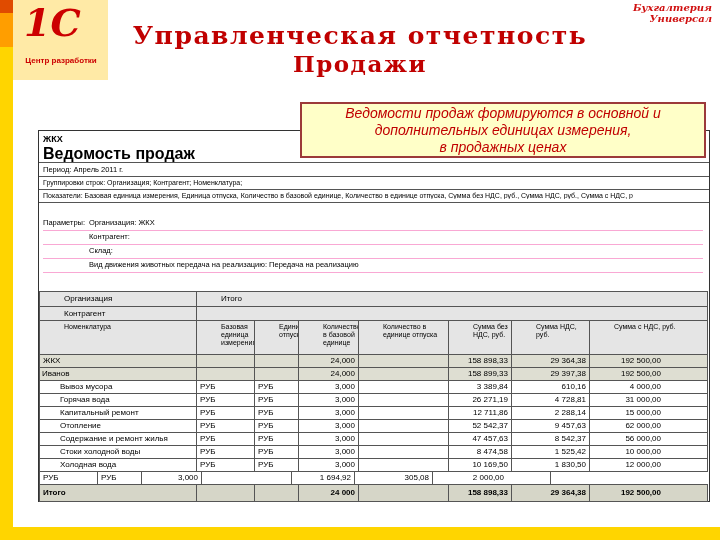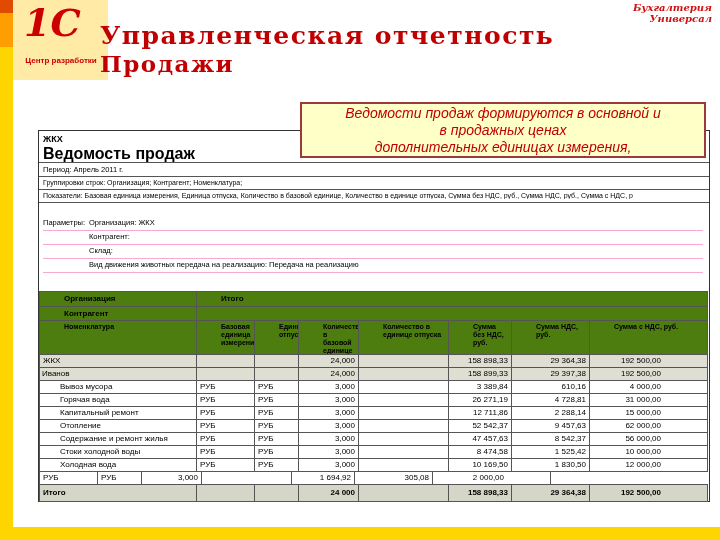--- a/index.html
+++ b/index.html
@@ -12,21 +12,21 @@
   .frame-bottom{position:absolute;left:0;top:527px;width:720px;height:13px;background:#ffd500;}
   .logo-bg{position:absolute;left:13px;top:0;width:95px;height:80px;background:#ffeaa6;}
   .logo-text{position:absolute;left:24px;top:0px;font-family:"DejaVu Serif",serif;
              font-style:italic;font-weight:bold;font-size:38px;color:#cc0000;}
   .logo-sub{position:absolute;left:14px;top:56px;width:94px;text-align:center;
             font-size:8px;font-weight:bold;color:#cc0000;}
   .brand{position:absolute;left:596px;top:2px;width:116px;text-align:right;
          font-family:"DejaVu Serif",serif;font-style:italic;font-weight:bold;
          font-size:10px;line-height:11px;color:#d01010;}
   
-  .title{position:absolute;left:100px;top:22px;width:520px;text-align:left;
+  .title{position:absolute;left:100px;top:22px;width:520px;text-align:center;
          font-family:"DejaVu Serif",serif;font-weight:bold;color:#c00000;}
   .t1{font-size:25px;letter-spacing:1.5px;line-height:27px;}
   .t2{font-size:23px;letter-spacing:1.5px;line-height:25px;margin-top:2px;}
   
   .callout{position:absolute;left:300px;top:102px;width:402px;height:52px;z-index:5;
            background:#ffffc8;border:2px solid #9c3a3a;color:#c00000;
            display:flex;flex-direction:column;justify-content:center;align-items:center;
            font-size:14px;line-height:17px;text-align:center;font-style:italic;}
   
   .window{position:absolute;left:38px;top:130px;width:670px;height:370px;
@@ -52,21 +52,21 @@
       padding:1px 3px 0 3px;}
   .cn{width:157px;flex:0 0 157px;}
   .c0{width:58px;flex:0 0 58px;}
   .c1{width:44px;flex:0 0 44px;}
   .c2{width:60px;flex:0 0 60px;}
   .c3{width:90px;flex:0 0 90px;}
   .c4{width:63px;flex:0 0 63px;}
   .c5{width:78px;flex:0 0 78px;}
   .c6{width:118px;flex:0 0 118px;}
   .span{width:511px;flex:0 0 511px;}
-  .hdr .tc{background:#4d7c0f;font-weight:bold;padding-left:24px;}
+  .hdr .tc{background:#e5e5e5;font-weight:normal;padding-left:24px;}
   .rowA .tc{height:14px;line-height:12px;}
   .rowB .tc{height:13px;line-height:11px;}
   .rowC .tc{height:33px;font-size:7px;line-height:8px;padding-top:2px;}
   .data .tc{height:12px;line-height:10px;}
   .shaded .tc{background:#deded2;}
   .total .tc{height:16px;line-height:14px;font-weight:bold;background:#d6d6c8;}
   .num{text-align:right;}
   .left{text-align:left;}
   .c6.num{padding-right:46px;}
   .ind0{padding-left:3px;}
@@ -93,22 +93,22 @@
     <div>Универсал</div>
   </div>
 
   <div class="title">
     <div class="t1">Управленческая отчетность</div>
     <div class="t2">Продажи</div>
   </div>
 
   <div class="callout">
     <div>Ведомости продаж формируются в основной и</div>
+    <div>дополнительных единицах измерения,</div>
     <div>в продажных ценах</div>
-    <div>дополнительных единицах измерения,</div>
   </div>
 
   <div class="window">
     <div class="w-org">ЖКХ</div>
     <div class="w-title">Ведомость продаж</div>
     <div class="hline hr1"></div>
     <div class="w-period">Период: Апрель 2011 г.</div>
     <div class="hline hr2"></div>
     <div class="w-group">Группировки строк: Организация; Контрагент; Номенклатура;</div>
     <div class="hline hr3"></div>

